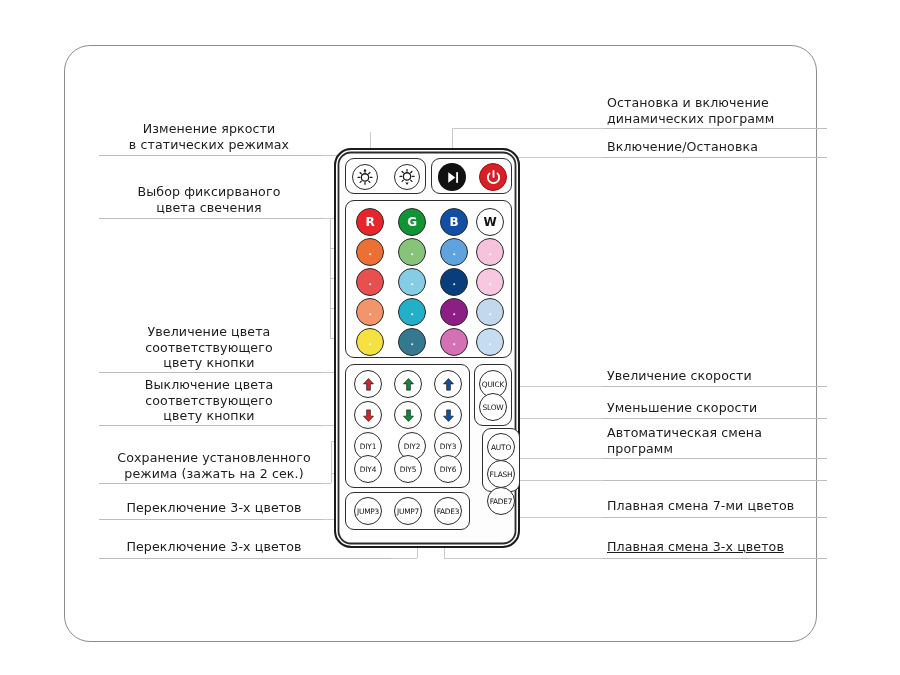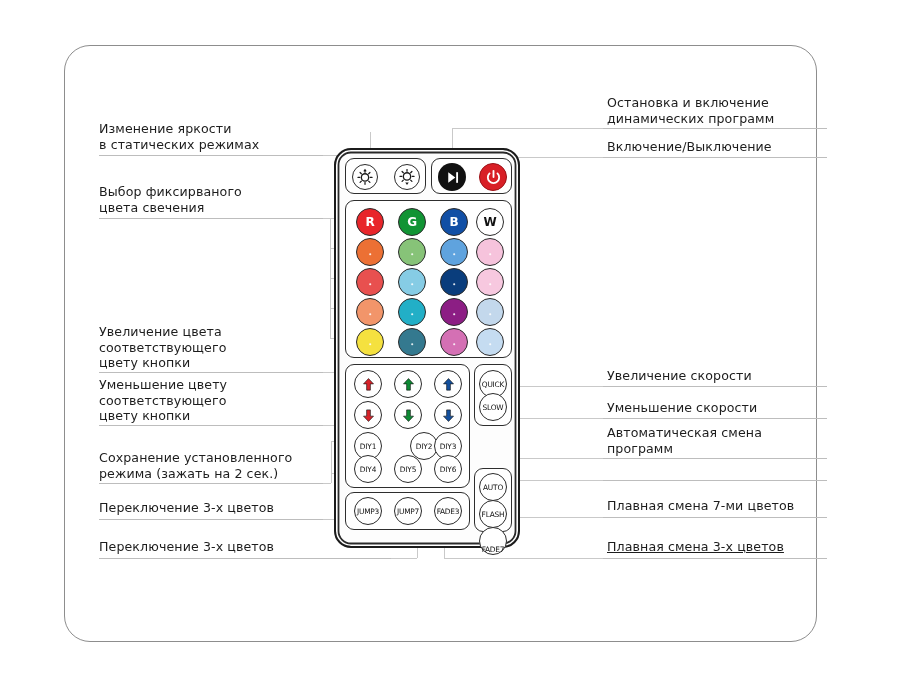--- a/index.html
+++ b/index.html
@@ -13,21 +13,21 @@
       border:1.4px solid #8d8d8d;border-radius:26px;background:#ffffff;box-sizing:border-box;}
 
   
   .lead{position:absolute;background:#c9c9c9;}
   .lead.h{height:1px;}
   .lead.v{width:1px;}
   .underline{position:absolute;height:1px;background:#bdbdbd;}
 
   
   .label{position:absolute;font-size:12.6px;line-height:15.5px;color:#1d1d1d;
-         white-space:pre-line;letter-spacing:.1px;}
+         white-space:pre-line;letter-spacing:.1px;text-align:center;}
   .label.right{text-align:left;}
 
   
   .remote{position:absolute;left:334px;top:148px;width:186px;height:400px;
      border:2.6px solid #1b1b1b;border-radius:17px;background:#fdfdfd;box-sizing:border-box;
      box-shadow:inset 0 0 0 1.6px #ffffff, inset 0 0 0 3.4px #2a2a2a;}
 
   .grp{position:absolute;border:1.5px solid #2e2e2e;border-radius:9px;background:#ffffff;
        box-sizing:border-box;}
 
@@ -61,40 +61,40 @@
 
   <div class="label" style="left:99px;top:184px;width:220px;">Выбор фиксирваного
 цвета свечения</div>
   <div class="underline" style="left:99px;top:218px;width:224px;"></div>
 
   <div class="label" style="left:99px;top:324px;width:220px;">Увеличение цвета
 соответствующего
 цвету кнопки</div>
   <div class="underline" style="left:99px;top:372px;width:224px;"></div>
 
-  <div class="label" style="left:99px;top:377px;width:220px;">Уменьшение цвету
+  <div class="label" style="left:99px;top:377px;width:220px;">Выключение цвета
 соответствующего
 цвету кнопки</div>
   <div class="underline" style="left:99px;top:425px;width:224px;"></div>
 
   <div class="label" style="left:99px;top:450px;width:230px;">Сохранение установленного
 режима (зажать на 2 сек.)</div>
   <div class="underline" style="left:99px;top:483px;width:232px;"></div>
 
   <div class="label" style="left:99px;top:500px;width:230px;">Переключение 3-х цветов</div>
   <div class="underline" style="left:99px;top:519px;width:232px;"></div>
 
   <div class="label" style="left:99px;top:539px;width:230px;">Переключение 3-х цветов</div>
   <div class="underline" style="left:99px;top:558px;width:292px;"></div>
 
   <div class="label right" style="left:607px;top:95px;width:220px;">Остановка и включение
 динамических программ</div>
   <div class="underline" style="left:603px;top:128px;width:224px;"></div>
 
-  <div class="label right" style="left:607px;top:139px;width:220px;">Включение/Выключение</div>
+  <div class="label right" style="left:607px;top:139px;width:220px;">Включение/Остановка</div>
   <div class="underline" style="left:603px;top:157px;width:224px;"></div>
 
   <div class="label right" style="left:607px;top:368px;width:220px;">Увеличение скорости</div>
   <div class="underline" style="left:603px;top:386px;width:224px;"></div>
 
   <div class="label right" style="left:607px;top:400px;width:220px;">Уменьшение скорости</div>
   <div class="underline" style="left:603px;top:418px;width:224px;"></div>
 
   <div class="label right" style="left:607px;top:425px;width:220px;">Автоматическая смена
 программ</div>
@@ -309,21 +309,21 @@
       </div>
       <div class="btn circ" style="left:88px;top:36px;width:28px;height:28px;">
         <svg width="15" height="15" viewBox="0 0 24 24">
           <path d="M12 21.5 L4 13 L9 13 L9 3 L15 3 L15 13 L20 13 Z" fill="#14509E" stroke="#111" stroke-width="1"></path>
         </svg>
       </div>
 
       <div class="btn circ" style="left:8px;top:67px;width:28px;height:28px;">
         <span class="btn-label">DIY1</span>
         </div>
-      <div class="btn circ" style="left:64px;top:67px;width:28px;height:28px;">
+      <div class="btn circ" style="left:52px;top:67px;width:28px;height:28px;">
         <span class="btn-label">DIY2</span>
         </div>
       <div class="btn circ" style="left:88px;top:67px;width:28px;height:28px;">
         <span class="btn-label">DIY3</span>
         </div>
 
       <div class="btn circ" style="left:8px;top:90px;width:28px;height:28px;">
         <span class="btn-label">DIY4</span>
         </div>
       <div class="btn circ" style="left:48px;top:90px;width:28px;height:28px;">
@@ -336,28 +336,28 @@
 
     <div class="grp" style="left:138px;top:214px;width:38px;height:62px;">
       <div class="btn circ" style="left:4px;top:5px;width:28px;height:28px;">
         <span class="btn-label">QUICK</span>
         </div>
       <div class="btn circ" style="left:4px;top:28px;width:28px;height:28px;">
         <span class="btn-label">SLOW</span>
         </div>
     </div>
 
-    <div class="grp" style="left:138px;top:278px;width:38px;height:64px;margin-top:40px;">
+    <div class="grp" style="left:146px;top:278px;width:38px;height:64px;">
       <div class="btn circ" style="left:4px;top:4px;width:28px;height:28px;">
         <span class="btn-label">AUTO</span>
         </div>
       <div class="btn circ" style="left:4px;top:31px;width:28px;height:28px;">
         <span class="btn-label">FLASH</span>
         </div>
-      <div class="btn circ" style="left:4px;top:58px;width:28px;height:28px;align-items:flex-end;">
+      <div class="btn circ" style="left:4px;top:58px;width:28px;height:28px;">
         <span class="btn-label">FADE7</span>
         </div>
     </div>
 
     <div class="grp" style="left:9px;top:342px;width:125px;height:38px;">
       <div class="btn circ" style="left:8px;top:4px;width:28px;height:28px;">
         <span class="btn-label">JUMP3</span>
         </div>
       <div class="btn circ" style="left:48px;top:4px;width:28px;height:28px;">
         <span class="btn-label">JUMP7</span>

